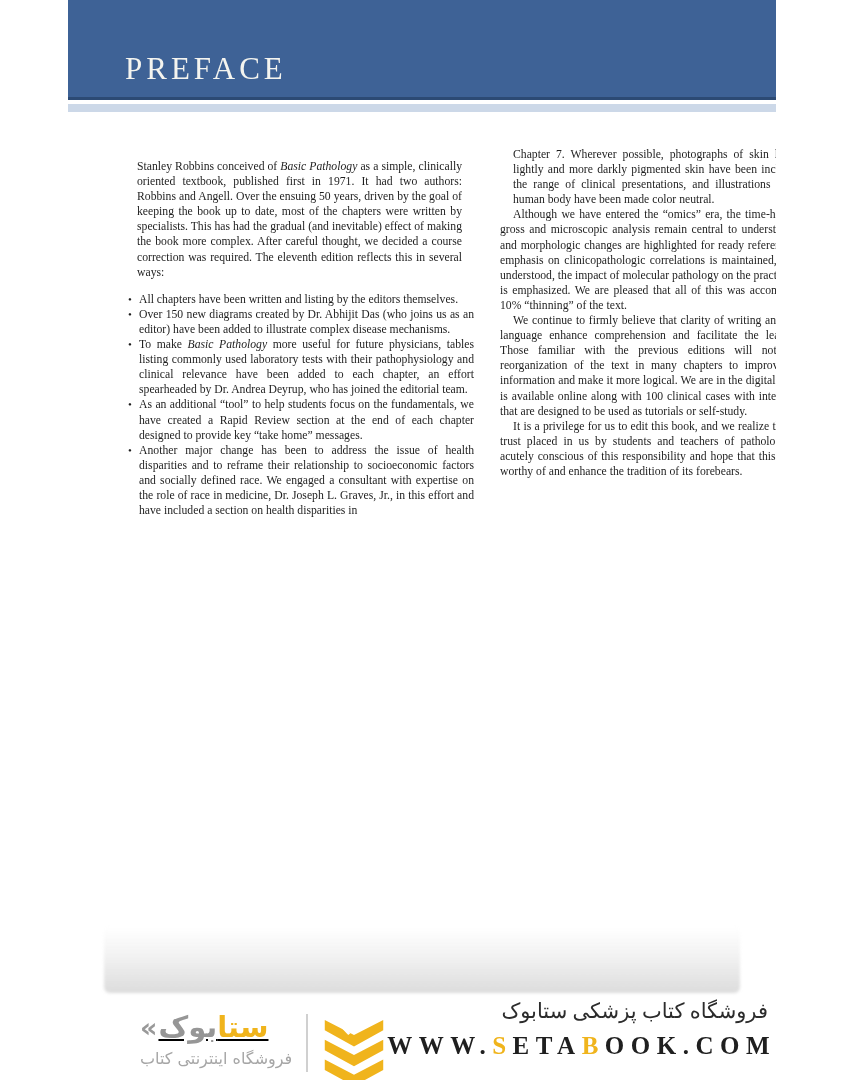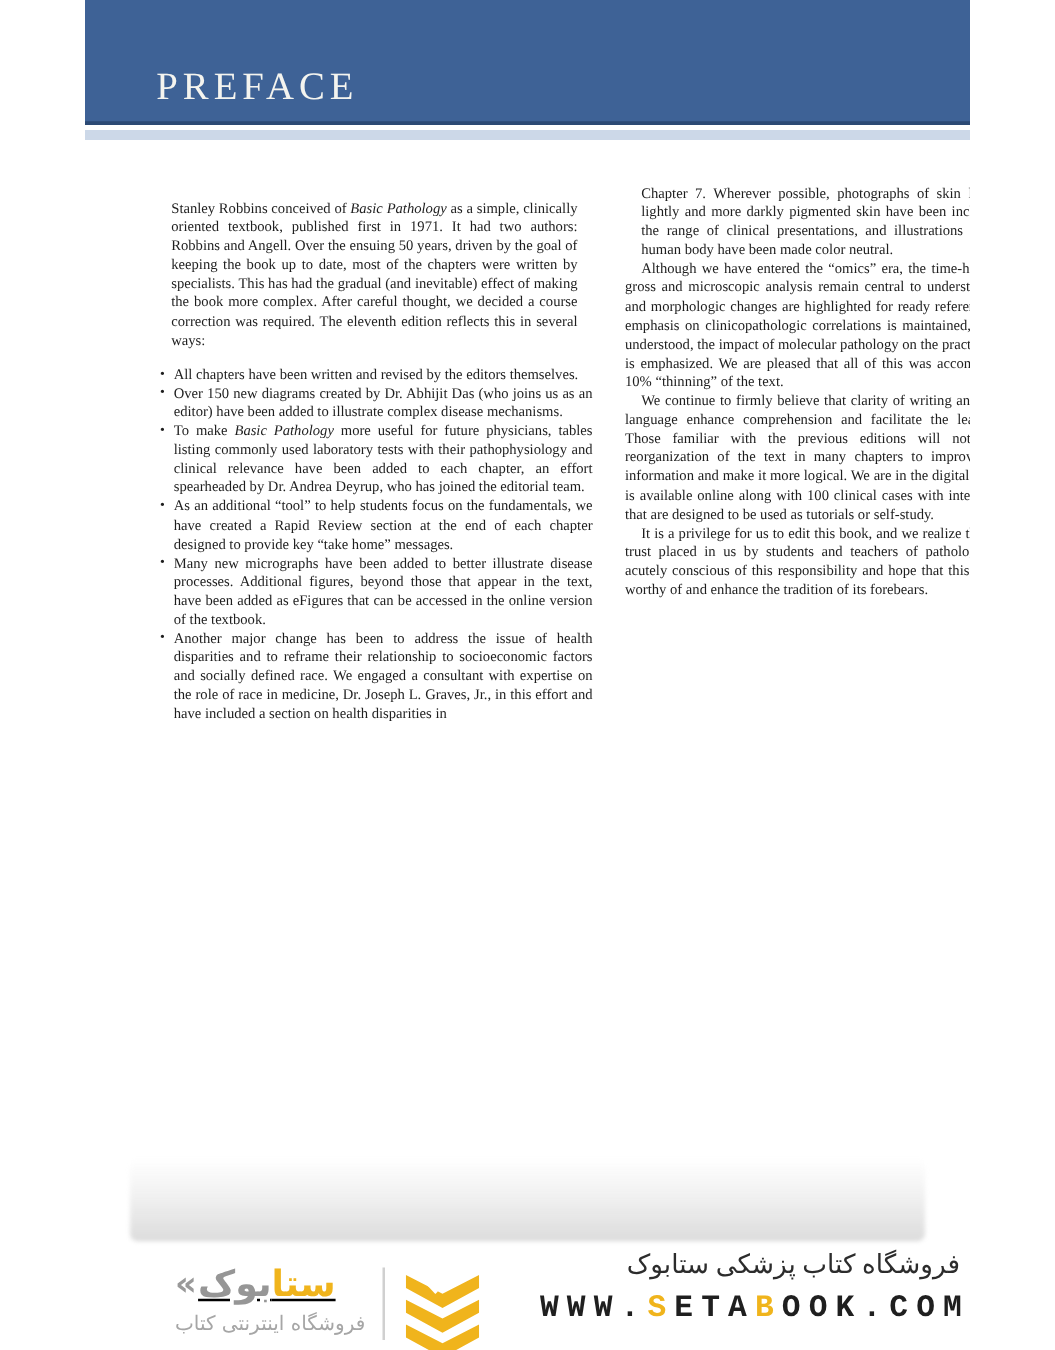--- a/index.html
+++ b/index.html
@@ -70,44 +70,43 @@
   }
   .logo-divider { width:2px; height:58px; background:#d0d0d0; margin:8px 14px 0 14px; }
   .emblem { margin-top:14px; }
 
   .footer-right { position:absolute; right:6px; top:999px; text-align:right; }
   .store-name {
     font-family:Liberation Serif, serif; font-size:21px;
     color:#2c2c2c; direction:rtl; margin:0 2px 8px 0;
   }
   .setabook-url {
-    font-family:Liberation Mono, monospace; font-weight:bold; font-size:25px;
+    font-family:Liberation Serif, serif; font-weight:bold; font-size:25px;
     letter-spacing:6.5px; color:#1f1f1f; margin-right:-6px; white-space:nowrap;
   }
   .setabook-url .hl { color:var(--brand-yellow, #f0b41c); }
 </style>
 </head>
 <body>
 
 <div class="page" style="--banner-blue: #3e6296; --banner-border: #2c4a74; --stripe-blue: #ccd8e8; --brand-yellow: #f0b41c; --brand-gray: #969696; --text: #1e1e1e;">
 
   <div class="banner">
     <h1 class="banner-title">PREFACE</h1>
   </div>
   <div class="stripe"></div>
 
   <div class="columns">
     <div class="col">
       <p class="intro">Stanley Robbins conceived of <i>Basic Pathology</i> as a simple, clinically oriented textbook, published first in 1971. It had two authors: Robbins and Angell. Over the ensuing 50 years, driven by the goal of keeping the book up to date, most of the chapters were written by specialists. This has had the gradual (and inevitable) effect of making the book more complex. After careful thought, we decided a course correction was required. The eleventh edition reflects this in several ways:</p>
       <ul class="bullet-list">
-          <li>All chapters have been written and revised by the editors themselves.</li>
+          <li>All chapters have been written and listing by the editors themselves.</li>
           <li>Over 150 new diagrams created by Dr. Abhijit Das (who joins us as an editor) have been added to illustrate complex disease mechanisms.</li>
           <li>To make <i>Basic Pathology</i> more useful for future physicians, tables listing commonly used laboratory tests with their pathophysiology and clinical relevance have been added to each chapter, an effort spearheaded by Dr. Andrea Deyrup, who has joined the editorial team.</li>
           <li>As an additional “tool” to help students focus on the fundamentals, we have created a Rapid Review section at the end of each chapter designed to provide key “take home” messages.</li>
-          <li>Many new micrographs have been added to better illustrate disease processes. Additional figures, beyond those that appear in the text, have been added as eFigures that can be accessed in the online version of the textbook.</li>
           <li>Another major change has been to address the issue of health disparities and to reframe their relationship to socioeconomic factors and socially defined race. We engaged a consultant with expertise on the role of race in medicine, Dr. Joseph L. Graves, Jr., in this effort and have included a section on health disparities in</li>
         </ul>
     </div>
     <div class="col">
       <p class="continuation">Chapter 7. Wherever possible, photographs of skin lesions in both lightly and more darkly pigmented skin have been included to reflect the range of clinical presentations, and illustrations that depict the human body have been made color neutral.</p>
       <p class="body-para">Although we have entered the “omics” era, the time-honored tools of gross and microscopic analysis remain central to understanding disease, and morphologic changes are highlighted for ready reference. The strong emphasis on clinicopathologic correlations is maintained, and, wherever understood, the impact of molecular pathology on the practice of medicine is emphasized. We are pleased that all of this was accomplished with a 10% “thinning” of the text.</p>
       <p class="body-para">We continue to firmly believe that clarity of writing and proper use of language enhance comprehension and facilitate the learning process. Those familiar with the previous editions will notice significant reorganization of the text in many chapters to improve the flow of information and make it more logical. We are in the digital age, so the text is available online along with 100 clinical cases with interactive features that are designed to be used as tutorials or self-study.</p>
       <p class="body-para">It is a privilege for us to edit this book, and we realize the considerable trust placed in us by students and teachers of pathology. We remain acutely conscious of this responsibility and hope that this edition will be worthy of and enhance the tradition of its forebears.</p>
       <div class="signatures">
           <div class="signature-line">VK</div>

